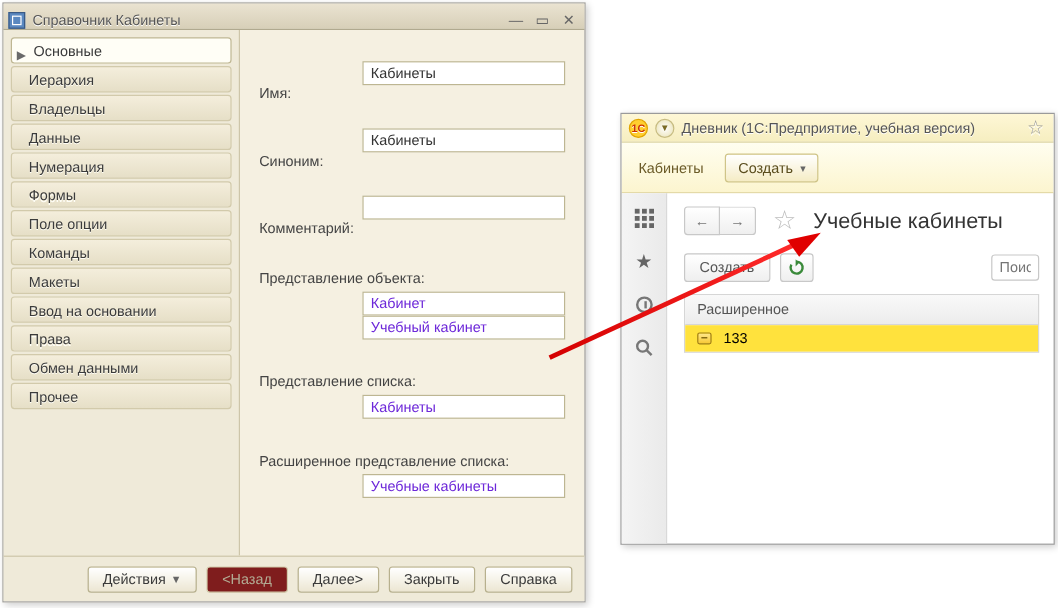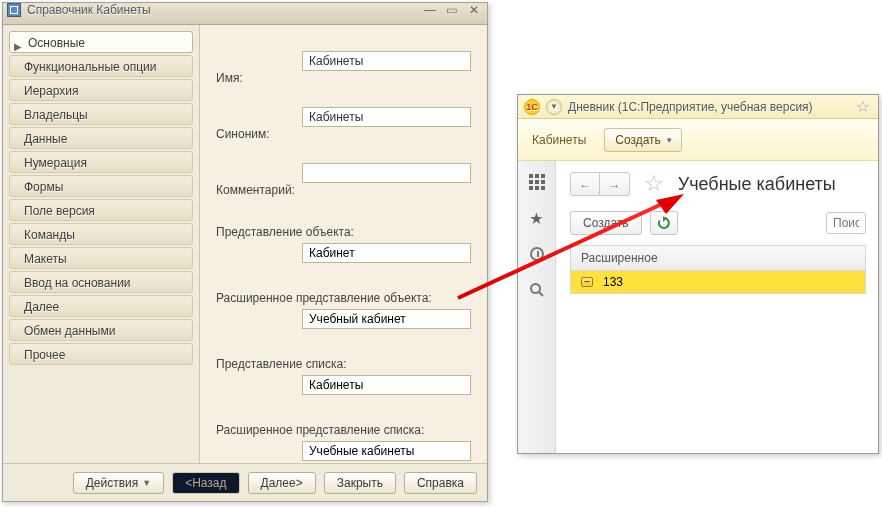--- a/index.html
+++ b/index.html
@@ -4,21 +4,21 @@
 <style>
   * { box-sizing: border-box; margin: 0; padding: 0; font-family: Arial, sans-serif; font-size: 12px; }
   body { background: #fff; width: 882px; height: 507px; position: relative; }
 
   
   .designer-window {
     position: absolute; top: 2px; left: 2px; width: 486px; height: 500px;
     background: #f5f0e1; border: 1px solid #a0a0a0; box-shadow: 2px 2px 6px rgba(0,0,0,.2);
   }
   .title-bar {
-    height: 22px; background: linear-gradient(#eae3d1,#d7cfb8); display: flex; align-items: flex-start; padding: 0 4px;
+    height: 22px; background: linear-gradient(#eae3d1,#d7cfb8); display: flex; align-items: flex-end; padding: 0 4px;
     border-bottom: 1px solid #b0a98f;
   }
   .title-bar .icon { width: 14px; height: 14px; background: #5a88c0; margin-right: 6px; border: 1px solid #3a5a85; position: relative; }
   .title-bar .icon::before { content:""; position:absolute; inset:2px; border:1px solid #fff; }
   .title-text { color: #555; text-shadow: 0 1px 0 #fff; }
   .title-controls { margin-left: auto; display: flex; gap: 4px; }
   .title-btn { width: 18px; height: 14px; display:flex; align-items:center; justify-content:center; color:#666; cursor:pointer; }
 
   .designer-body { display:flex; height: 438px; }
 
@@ -42,38 +42,38 @@
   
   .form-panel { flex:1; padding: 12px 16px; }
   .row { display:flex; align-items:center; margin-bottom: 8px; }
   .row label { width: 86px; color:#444;margin-top:34px; }
   .row input[type=text] {
     flex:1; height: 20px; padding: 0 6px; border:1px solid #bdb692; background:#fff; color:#333;
   }
   .section-label { margin-top: 28px; margin-bottom: 4px; color:#444; }
   .indent-input { margin-left: 86px; display:flex; }
   .indent-input input[type=text] {
-    flex:1; height: 20px; padding: 0 6px; border:1px solid #bdb692; background:#fff; color:#000000;
+    flex:1; height: 20px; padding: 0 6px; border:1px solid #bdb692; background:#fff; color:#6d28d9;
   }
   .explain-row { display:flex; margin-top:12px; }
   .explain-row label { width:86px; color:#444; }
   .explain-row textarea {
     flex:1; height: 90px; border:1px solid #bdb692; background:#fff; resize:none; padding:4px;
   }
 
   
   .bottom-bar {
     position:absolute; left:0; right:0; bottom:0; height:38px; background:#efead9; border-top:1px solid #cdc5a9;
     display:flex; align-items:center; gap:8px; padding: 0 10px; justify-content:flex-end;
   }
   .btn {
     height:22px; padding:0 12px; background:linear-gradient(#fff,#ece6d2); border:1px solid #b7b08e; border-radius:3px;
     color:#3a3a3a; cursor:pointer; display:flex; align-items:center; gap:4px;
   }
-  .btn.disabled { color:#b3ac94; background:#0f172a; border-color:#d2cbab; cursor:default; }
+  .btn.disabled { color:#b3ac94; background:#7f1d1d; border-color:#d2cbab; cursor:default; }
   .dropdown-arrow { font-size:9px; color:#666; }
 
   
   .runtime-window {
     position:absolute; top:94px; left:517px; width:362px; height:360px;
     background:#fff; border:1px solid #9a9a9a; box-shadow: 2px 2px 6px rgba(0,0,0,.2);
     overflow:hidden;
   }
   .rt-title {
     height:24px; background: linear-gradient(#fef7d6,#f6eec0); border-bottom:1px solid #d8ce94;
@@ -154,31 +154,30 @@
       <span class="title-btn">—</span>
       <span class="title-btn">▭</span>
       <span class="title-btn">✕</span>
     </div>
   </div>
 
   <div class="designer-body">
 
     <div class="nav-col">
       <div class="nav-item active">Основные</div>
-      <div class="nav-item">Функциональные опции</div>
       <div class="nav-item">Иерархия</div>
       <div class="nav-item">Владельцы</div>
       <div class="nav-item">Данные</div>
       <div class="nav-item">Нумерация</div>
       <div class="nav-item">Формы</div>
-      <div class="nav-item">Поле версия</div>
+      <div class="nav-item">Поле опции</div>
       <div class="nav-item">Команды</div>
       <div class="nav-item">Макеты</div>
       <div class="nav-item">Ввод на основании</div>
-      <div class="nav-item">Далее</div>
+      <div class="nav-item">Права</div>
       <div class="nav-item">Обмен данными</div>
       <div class="nav-item">Прочее</div>
     </div>
 
     <div class="form-panel">
       <div class="row">
         <label>Имя:</label>
         <input type="text" value="Кабинеты" style="">
       </div>
       <div class="row">
@@ -188,21 +187,20 @@
       <div class="row">
         <label>Комментарий:</label>
         <input type="text" value="" style="">
       </div>
 
       <div class="section-label">Представление объекта:</div>
       <div class="indent-input">
           <input type="text" value="Кабинет" style="">
         </div>
 
-      <div class="section-label">Расширенное представление объекта:</div>
       <div class="indent-input">
           <input type="text" value="Учебный кабинет" style="">
         </div>
 
       <div class="section-label">Представление списка:</div>
       <div class="indent-input">
           <input type="text" value="Кабинеты" style="">
         </div>
 
       <div class="section-label">Расширенное представление списка:</div>

